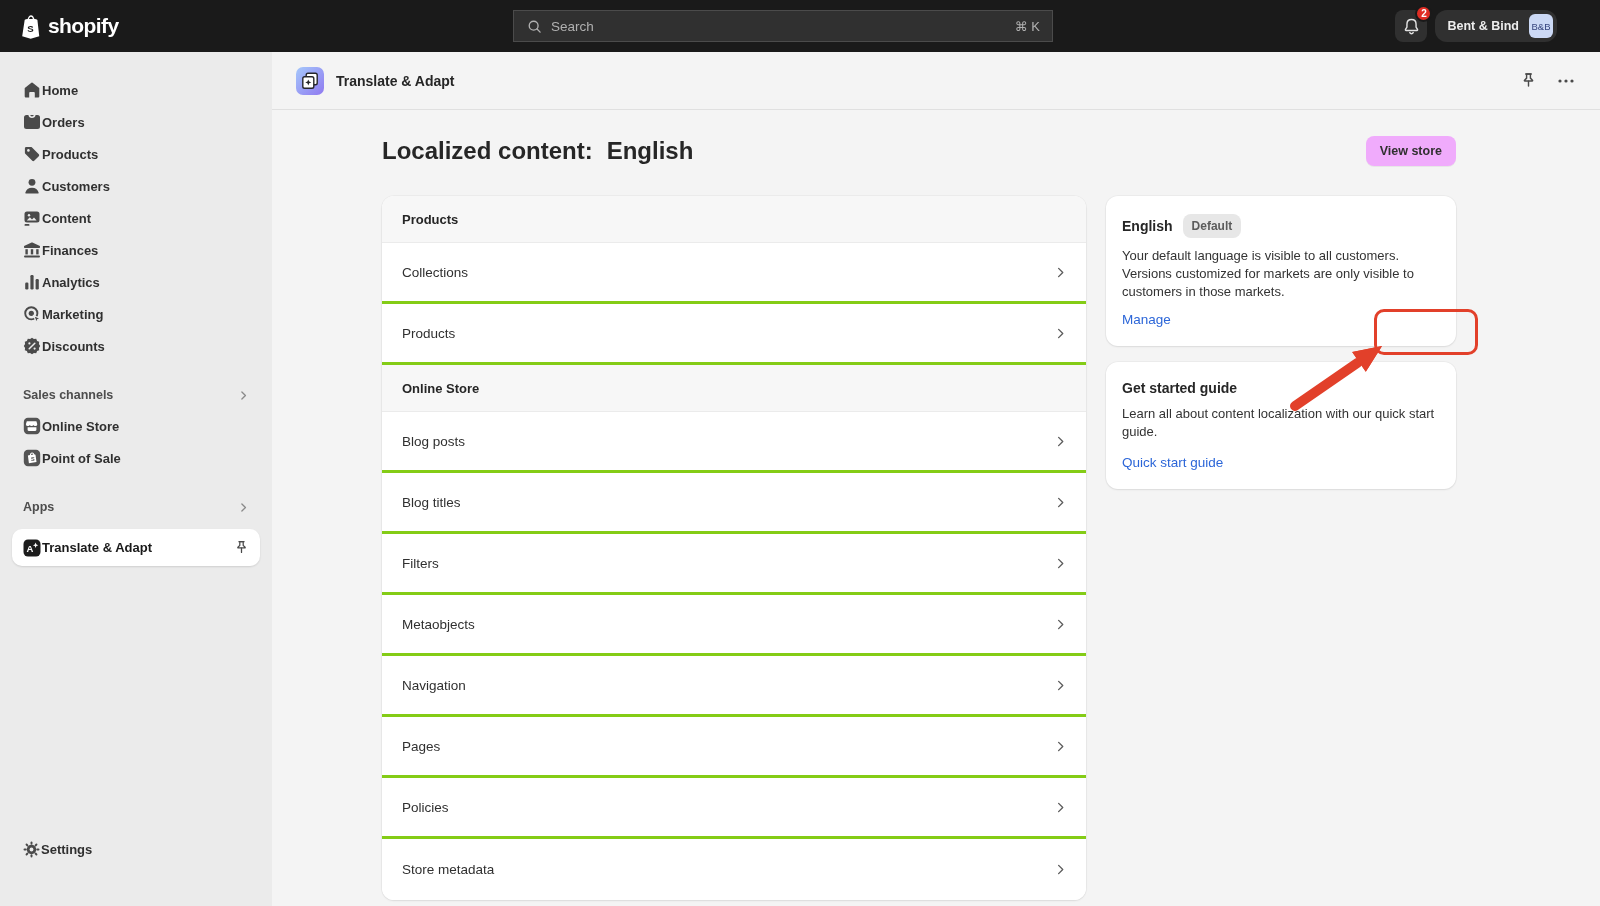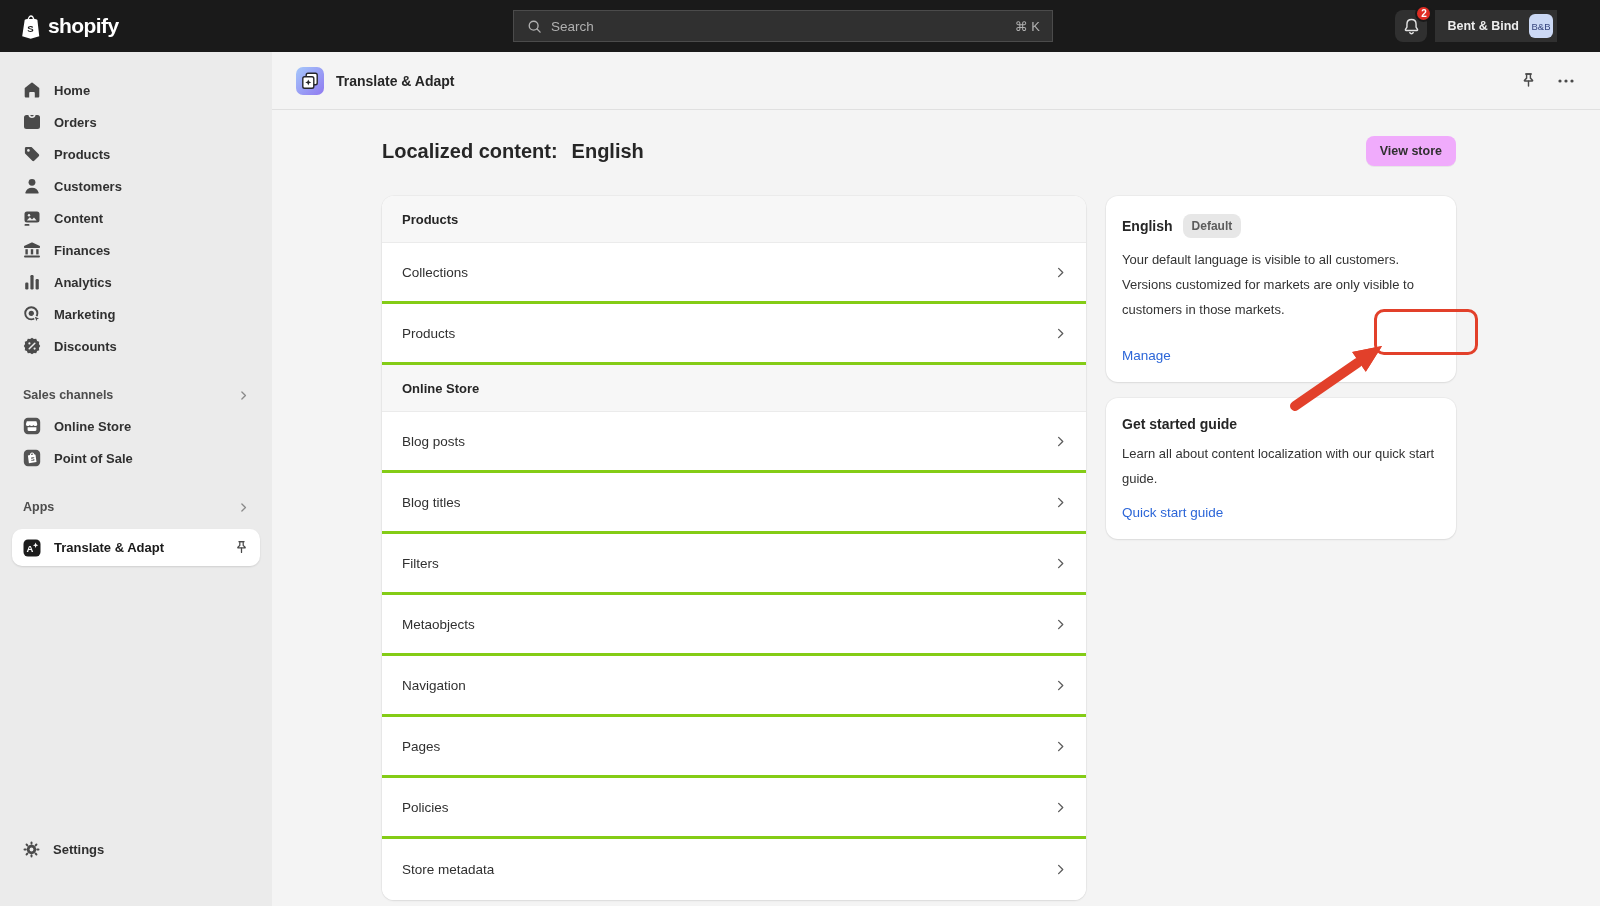--- a/index.html
+++ b/index.html
@@ -35,38 +35,38 @@
     width:32px; height:32px; border-radius:8px; background:#303030;
     display:flex; align-items:center; justify-content:center; position:relative; cursor:pointer;
   }
   .bell-badge {
     position:absolute; top:-5px; right:-5px; min-width:17px; height:17px;
     border-radius:9px; background:#e02d24; border:2px solid #1a1a1a;
     color:#fff; font-size:10px; font-weight:700;
     display:flex; align-items:center; justify-content:center; padding:0 3px;
   }
   .store-chip {
-    height:32px; border-radius:0; background:#303030;
+    height:32px; border-radius:12px; background:#303030;
     display:flex; align-items:center; gap:10px; padding:0 4px 0 12px; cursor:pointer;
   }
   .store-name { color:#ededed; font-size:12.5px; font-weight:700; }
   .store-avatar {
     width:24px; height:24px; border-radius:6px; background:#ccd9f5;
     color:#37457e; font-size:9.5px; font-weight:400;
     display:flex; align-items:center; justify-content:center;
   }
 
   
   .sidebar {
     position:absolute; left:0; top:52px; width:272px; height:854px;
     background:#ebebeb; z-index:20; padding-top:22px;
   }
   .nav-item {
     height:32px; margin:0 12px; border-radius:10px; padding:0 10px;
-    display:flex; align-items:center; gap:12px; cursor:pointer;
+    display:flex; align-items:center; cursor:pointer;
     font-size:13px; font-weight:600; color:#303030;
   }
   .nav-section {
     height:30px; margin:0 12px; padding:0 10px 0 11px;
     display:flex; align-items:center; justify-content:space-between;
     font-size:12.5px; font-weight:700; color:#4d4d4d; cursor:pointer;
   }
   .nav-gap { height:18px; }
   .nav-item.selected {
     background:#fff; height:37px; box-shadow:0 1px 2px rgba(0,0,0,.12);
@@ -80,21 +80,21 @@
   .app-header {
     height:58px; display:flex; align-items:center; padding:0 24px;
     border-bottom:1px solid #e0e0e0;
   }
   .app-header-title { margin-left:12px; font-size:14px; font-weight:650; color:#262626; }
   .app-header-actions { margin-left:auto; display:flex; align-items:center; gap:18px; }
   .hdr-btn { cursor:pointer; display:flex; }
 
   .page { padding:26px 0 0 110px; width:1184px; }
   .title-row { width:1074px; display:flex; align-items:center; justify-content:space-between; }
-  .page-title { font-size:20px; font-weight:800; color:#262626; display:flex; gap:14px; }
+  .page-title { font-size:24px; font-weight:800; color:#262626; display:flex; gap:14px; }
   .view-store-btn {
     height:30px; padding:0 14px; border:none; border-radius:8px; background:#f0abfc;
     font-family:"Liberation Sans", sans-serif; font-size:12.5px; font-weight:650; color:#303030;
     cursor:pointer; box-shadow:0 1px 0 rgba(0,0,0,.05);
   }
   .cards-row { margin-top:30px; display:flex; gap:20px; width:1074px; align-items:flex-start; }
 
   
   .list-card {
     width:704px; background:#fff; border-radius:12px; overflow:hidden;
@@ -117,23 +117,23 @@
   .side-card {
     background:#fff; border-radius:12px; padding:18px 16px;
     box-shadow:0 1px 2px rgba(0,0,0,.08), 0 0 0 1px rgba(0,0,0,.03);
   }
   .side-card-titlerow { display:flex; align-items:center; gap:10px; }
   .side-card-title { font-size:14px; font-weight:700; color:#262626; }
   .badge {
     background:#e7e7e7; color:#5c5c5c; font-size:12px; font-weight:550;
     border-radius:8px; padding:5px 9px;
   }
-  .side-card-desc { margin-top:9px; font-size:13px; line-height:25px; color:#333; }
+  .side-card-desc { margin-top:9px; font-size:13px; line-height:18px; color:#333; }
   .card-link { display:inline-block; color:#2c66d8; font-size:13.5px; text-decoration:none; cursor:pointer; }
-  .manage-row { margin-top:24px; }
+  .manage-row { margin-top:9px; }
   .guide-link-row { margin-top:12px; }
 
   
   .annot-box {
     position:absolute; left:1374px; top:309px; width:104px; height:46px;
     border:3.5px solid #e2402a; border-radius:10px; z-index:40; pointer-events:none;
   }
   .annot-arrow { position:absolute; left:1282px; top:332px; z-index:40; pointer-events:none; }
 </style>
 </head>

